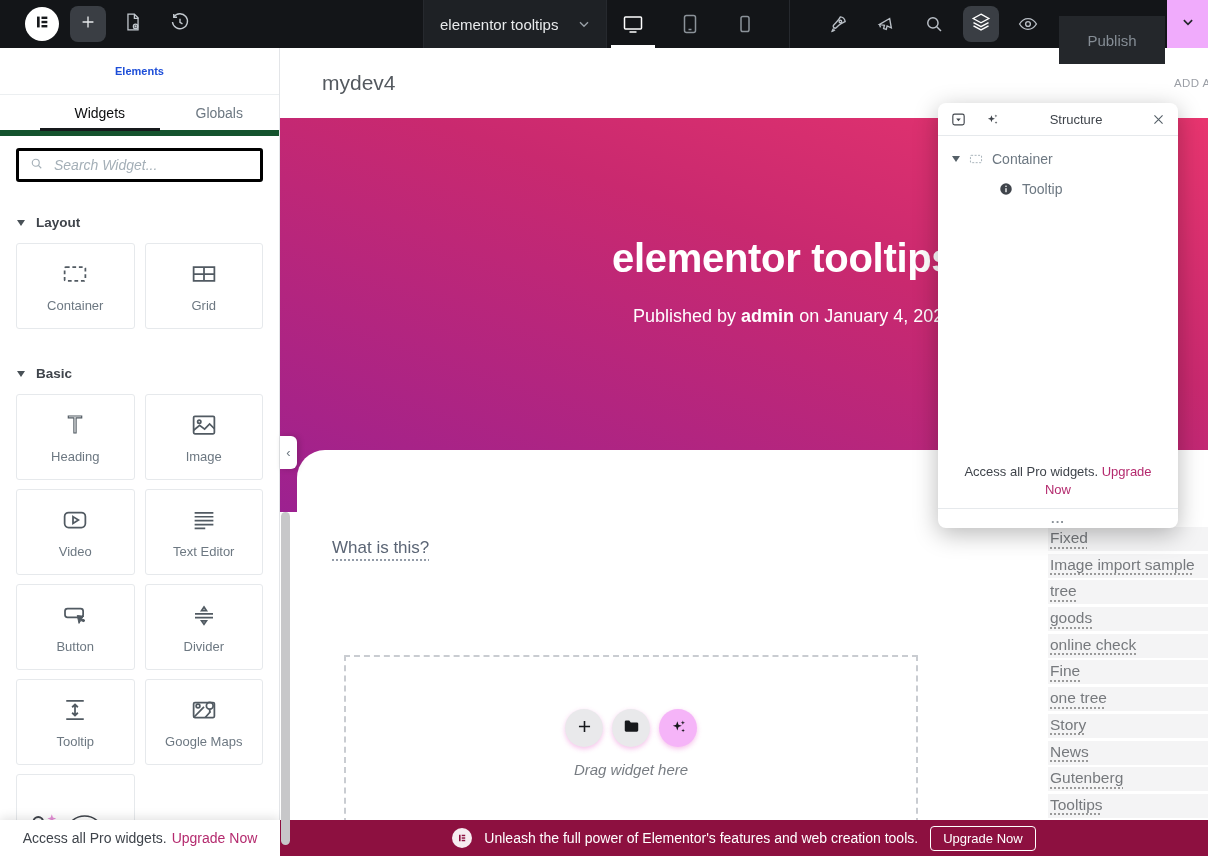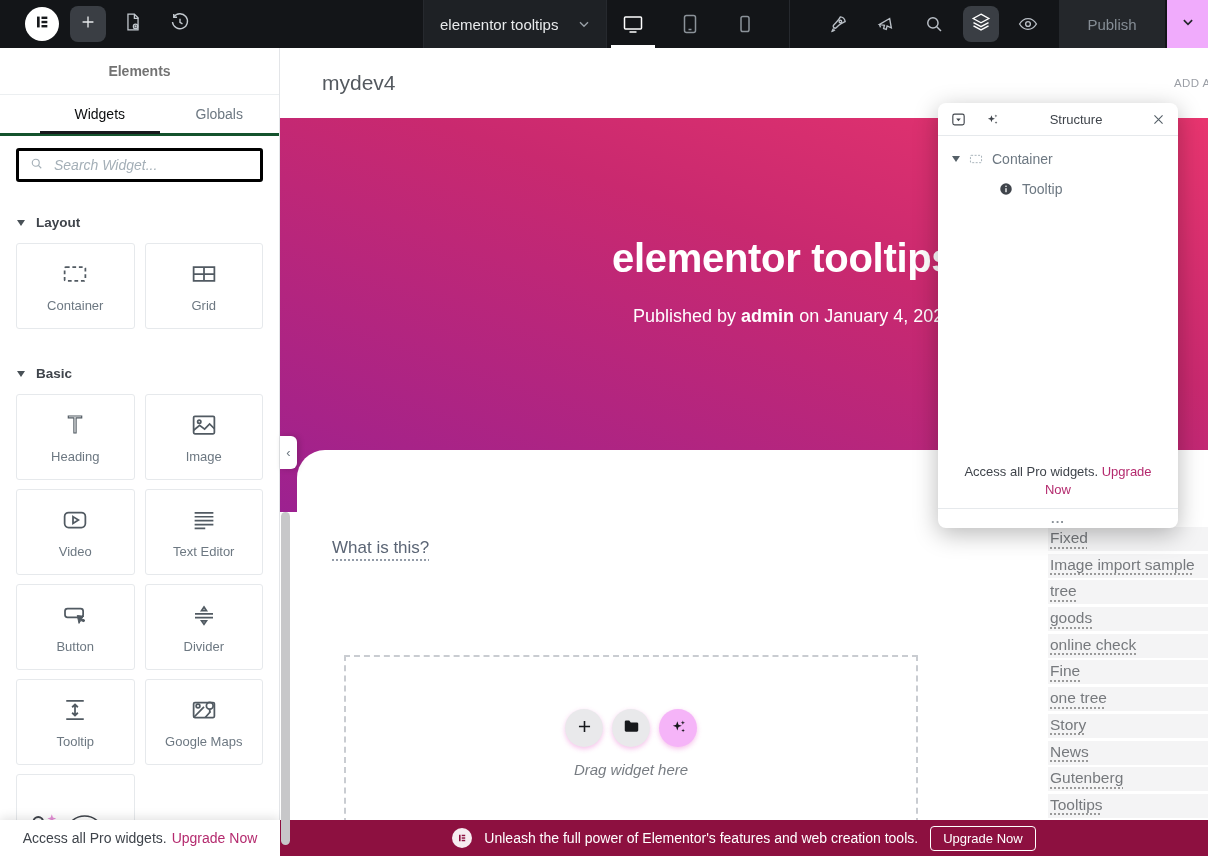--- a/index.html
+++ b/index.html
@@ -17,30 +17,30 @@
   .tb-docsection{position:absolute;left:424px;top:0;width:182px;height:48px;background:#1e2125;display:flex;align-items:center;padding:0 14px 0 16px;}
   .tb-doctitle{color:#e8eaec;font-size:15px;flex:1;white-space:nowrap;}
   .tb-doctitle-chevron{color:#9aa1a8;width:16px;height:16px;}
   .device-btn{position:absolute;top:12px;width:24px;height:24px;color:#8b9299;}
   .device-btn.active{color:#fff;}
   .device-underline{position:absolute;left:611px;top:45px;width:44px;height:3px;background:#fff;}
   .tool-btn{position:absolute;top:13px;width:22px;height:22px;color:#b9bfc6;}
   .tool-btn svg,.device-btn svg{width:100%;height:100%;}
   .tool-btn.boxed{top:6px;width:36px;height:36px;background:#3a3e44;border-radius:8px;color:#fff;display:flex;align-items:center;justify-content:center;}
   .tool-btn.boxed svg{width:22px;height:22px;}
-  .publish-btn{position:absolute;left:1059px;top:0;width:106px;height:48px;background:#24272b;color:#858d95;font-size:15px;display:flex;align-items:center;justify-content:center;cursor:pointer;}
+  .publish-btn{position:absolute;left:1059px;top:16px;width:106px;height:48px;background:#24272b;color:#858d95;font-size:15px;display:flex;align-items:center;justify-content:center;cursor:pointer;}
   .publish-opts{position:absolute;left:1167px;top:0;width:41px;height:48px;background:var(--accent-pink,#f0abfc);display:flex;align-items:center;justify-content:center;color:#23262a;cursor:pointer;}
   .publish-opts svg{width:18px;height:18px;}
 
   
   .sidebar{position:absolute;left:0;top:48px;width:280px;height:808px;background:#fff;z-index:5;border-right:1px solid #e3e5e8;}
   .sb-scroll{height:772px;overflow:hidden;}
   .sb-header{height:47px;display:flex;align-items:center;justify-content:center;border-bottom:1px solid #eceff1;}
-  .sb-title{font-size:14px;font-weight:bold;color:#737373;}
-  .sb-tabs{height:41px;display:flex;border-bottom:3px solid #14532d;padding-left:40px;}
+  .sb-title{font-size:11px;font-weight:bold;color:#1d4ed8;}
+  .sb-tabs{height:41px;display:flex;border-bottom:6px solid #14532d;padding-left:40px;}
   .sb-tab{flex:1;display:flex;align-items:center;justify-content:center;font-size:14px;color:#6d7882;position:relative;cursor:pointer;}
   .sb-tab.active{color:#0c0d0e;}
   .sb-tab.active::after{content:"";position:absolute;left:0;bottom:-1px;width:100%;height:3px;background:#17191c;}
   .sb-search{margin:12px 16px 0;height:34px;border:3px solid #000000;border-radius:3px;display:flex;align-items:center;padding:0 10px;gap:8px;background:#fff;}
   .sb-search svg{width:15px;height:15px;color:#a4afb7;flex:none;}
   .sb-search input{border:none;outline:none;flex:1;font-size:14px;font-style:italic;color:#556068;background:transparent;}
   .sb-search input::placeholder{color:#a4afb7;font-style:italic;}
   .section{margin-top:33px;}
   .section + .section{margin-top:37px;}
   .sec-head{display:flex;align-items:center;gap:11px;padding:0 17px;cursor:pointer;}

